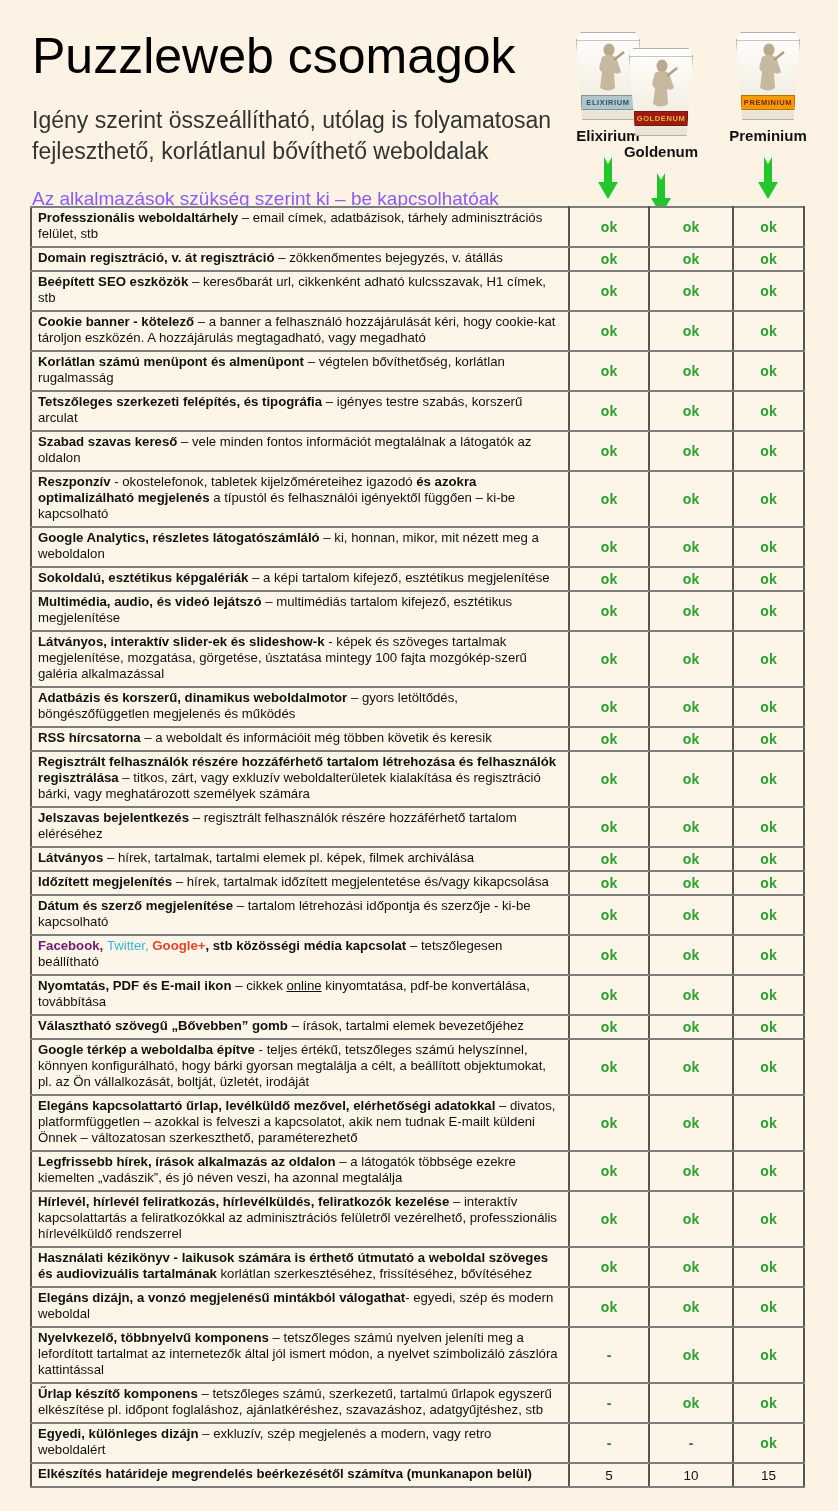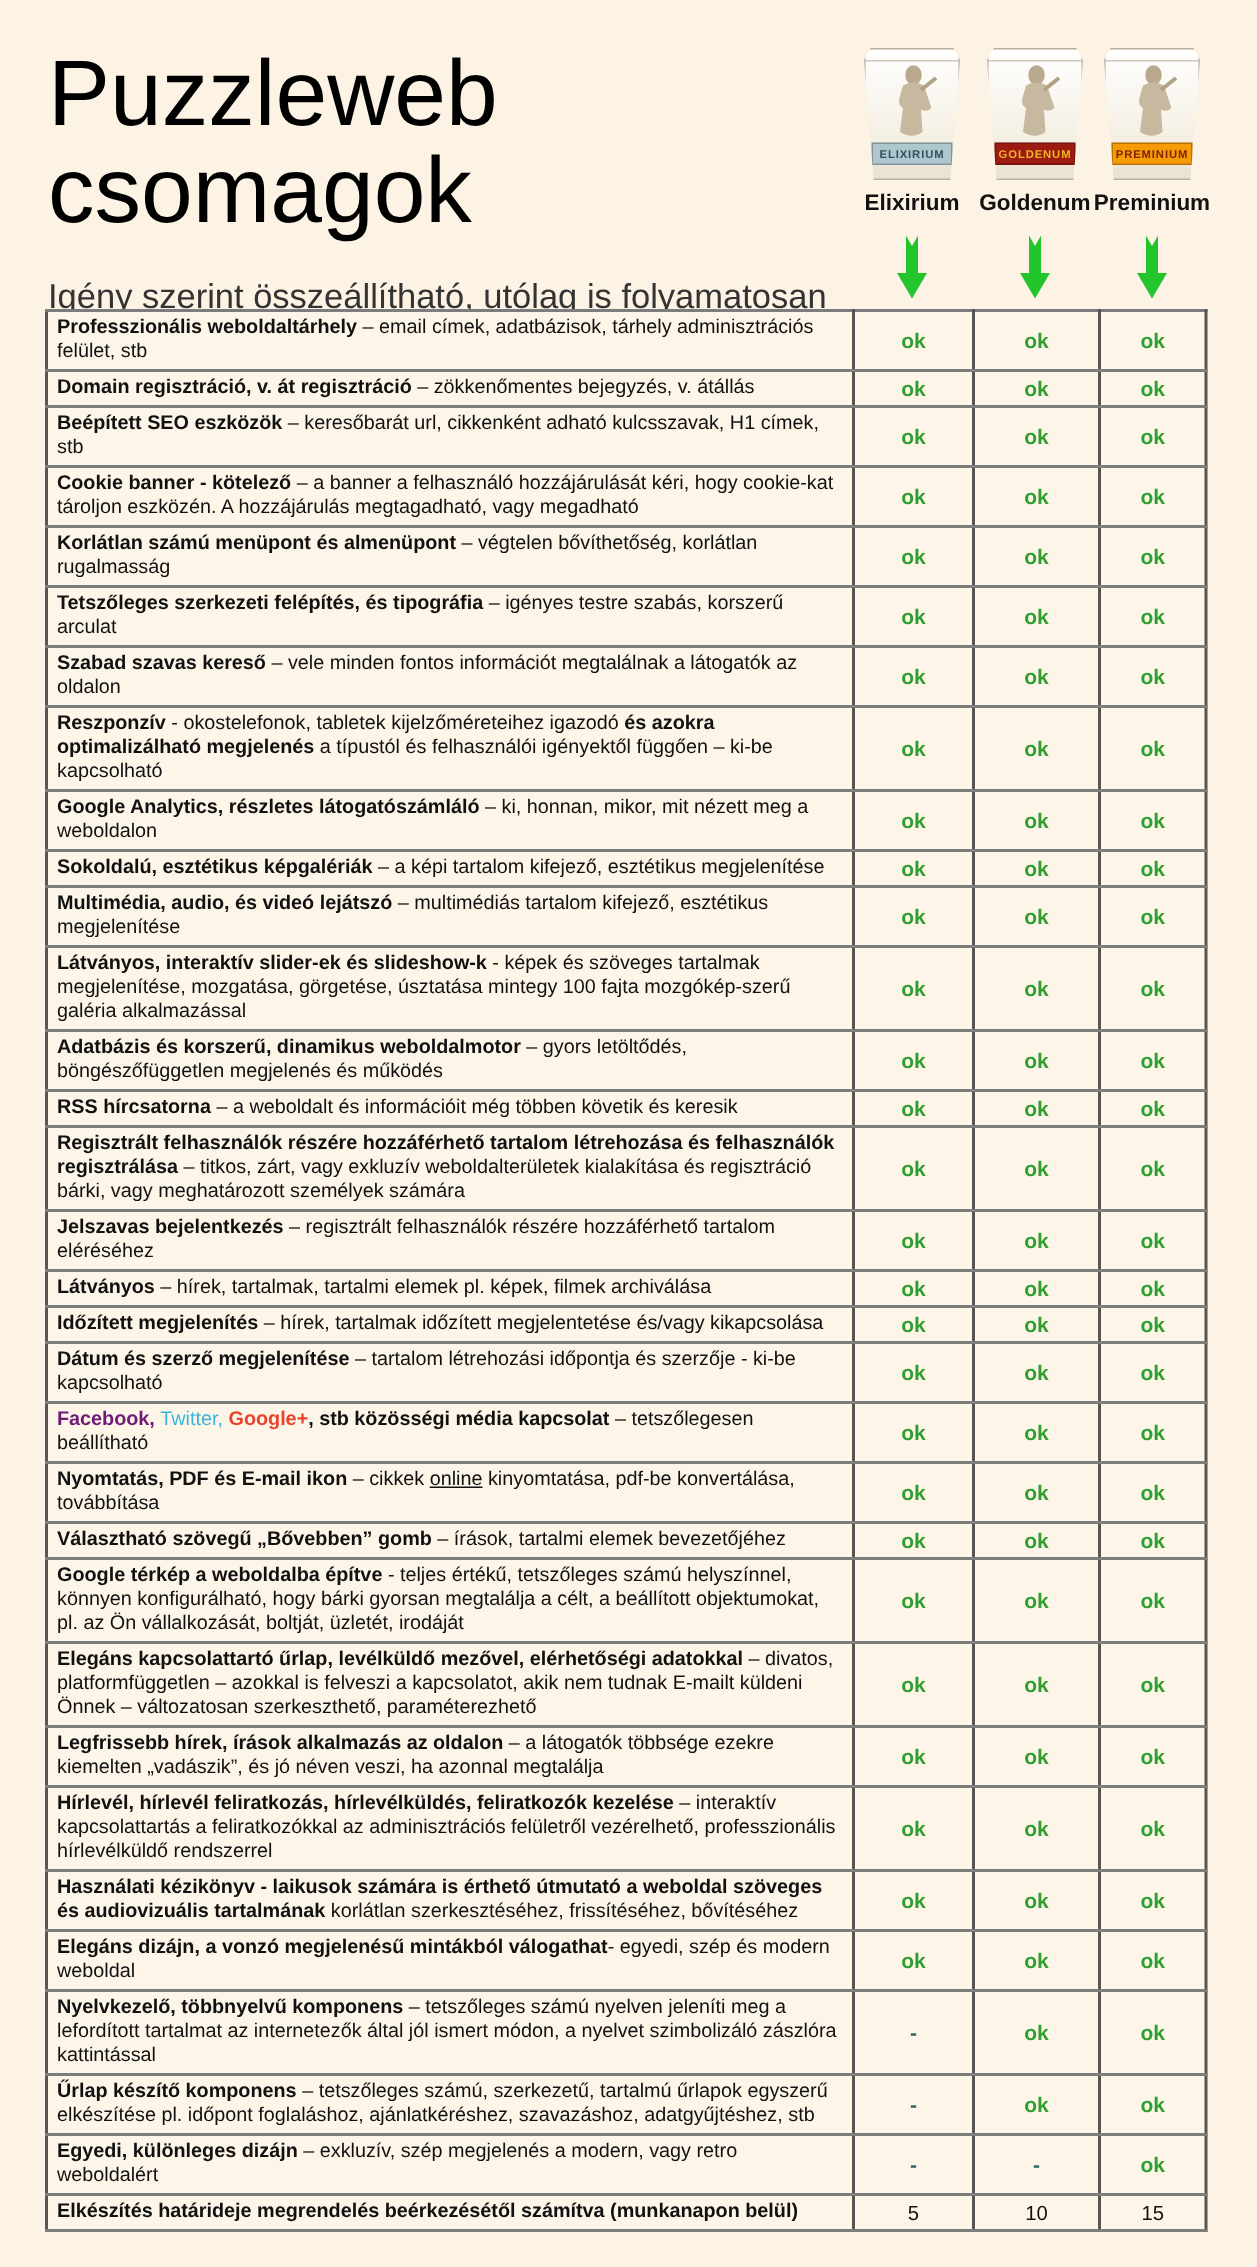--- a/index.html
+++ b/index.html
@@ -4,21 +4,21 @@
 <style>
   html,body{margin:0;padding:0;}
   body{
     width:838px;height:1511px;position:relative;overflow:hidden;
     background:#fcf3e4;
     font-family:"Liberation Sans","DejaVu Sans",sans-serif;
     color:#111;
   }
   .header{position:absolute;left:32px;top:30px;width:540px;}
   .title{
-    font-size:62px;font-weight:400;letter-spacing:0;
+    font-size:50px;font-weight:400;letter-spacing:0;
     margin:0 0 22px 0;color:#000;line-height:1.05;
   }
   .subtitle{
     margin:0;font-size:23px;line-height:1.38;color:#333;width:545px;
   }
   .note{
     margin:20px 0 0 0;font-size:19px;color:#8b5cf6;
   }
 
   
@@ -85,21 +85,21 @@
           <path d="M26,18 L36,10" stroke="#b0a185" stroke-width="2.5" fill="none"></path>
         </svg>
         <div class="band" style="background: rgb(174, 198, 205); color: rgb(51, 82, 92);">ELIXIRIUM</div>
       </div>
       <div class="caption">Elixirium</div>
       <svg class="arrow" width="24" height="44" viewBox="0 0 24 44">
         <polygon points="8,0 12,7 16,0 16,27 8,27" fill="#22c52c"></polygon>
         <polygon points="2,25 22,25 12,42" fill="#22c52c"></polygon>
       </svg>
     </div>
-    <div class="package" style="left: 690px;">
+    <div class="package" style="left: 661px; margin-top: 16px;">
       <div class="box">
         <div class="lid"></div>
         <svg class="figure" width="40" height="52" viewBox="0 0 40 52">
           <ellipse cx="21" cy="8" rx="5.5" ry="6.5" fill="#b8a98f"></ellipse>
           <path d="M14,15 Q21,11 28,15 L33,30 Q30,33 26,31 L27,46 Q20,51 12,46 L14,30 Q10,28 12,22 Z" fill="#c7b9a0"></path>
           <path d="M26,18 L36,10" stroke="#b0a185" stroke-width="2.5" fill="none"></path>
         </svg>
         <div class="band" style="background: rgb(156, 28, 18); color: rgb(240, 180, 41);">GOLDENUM</div>
       </div>
       <div class="caption">Goldenum</div>

